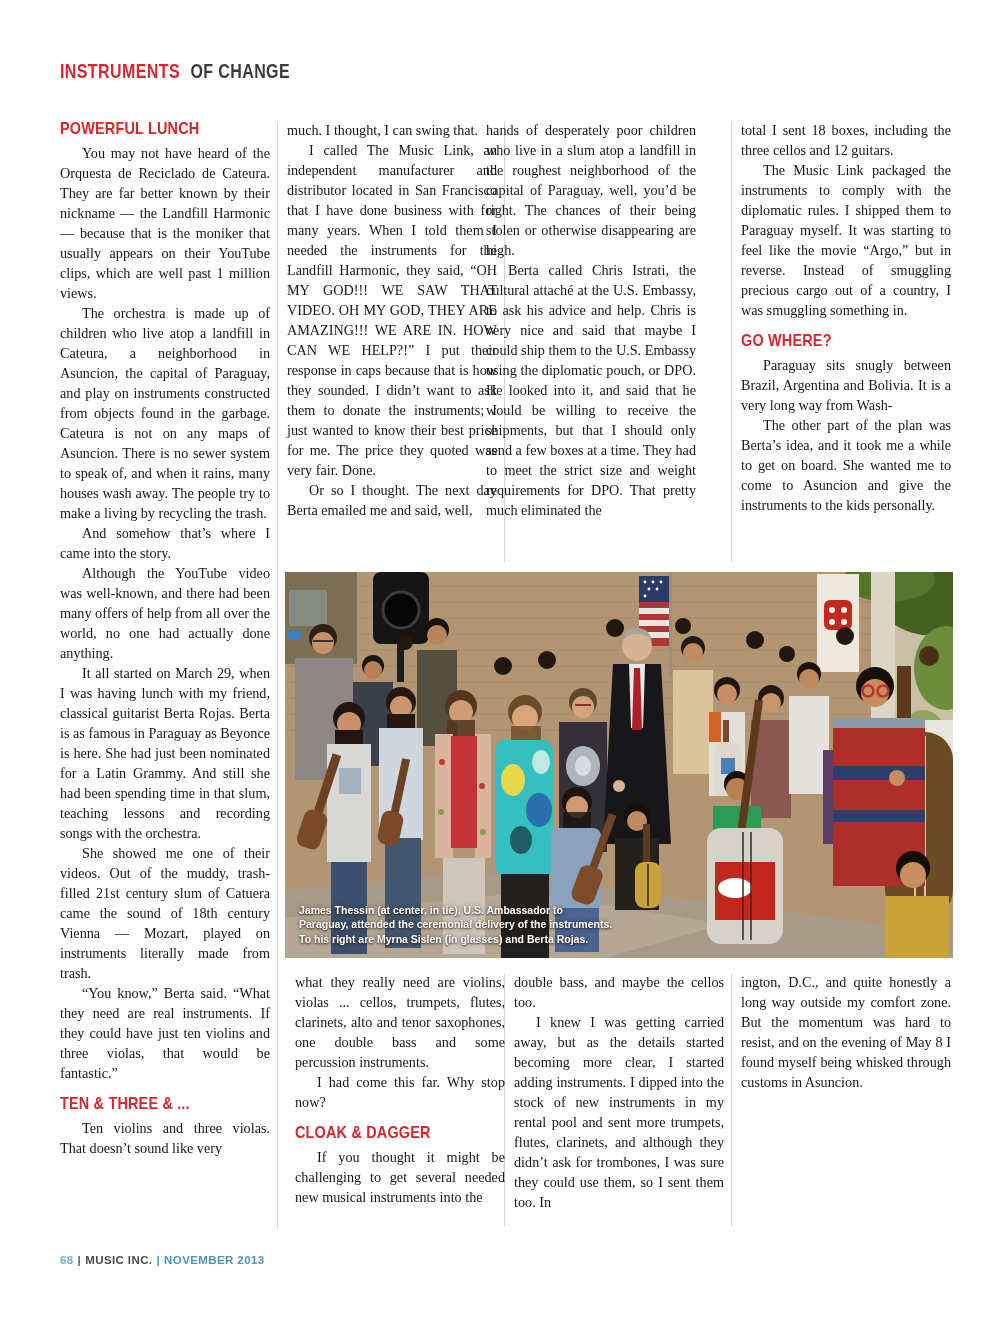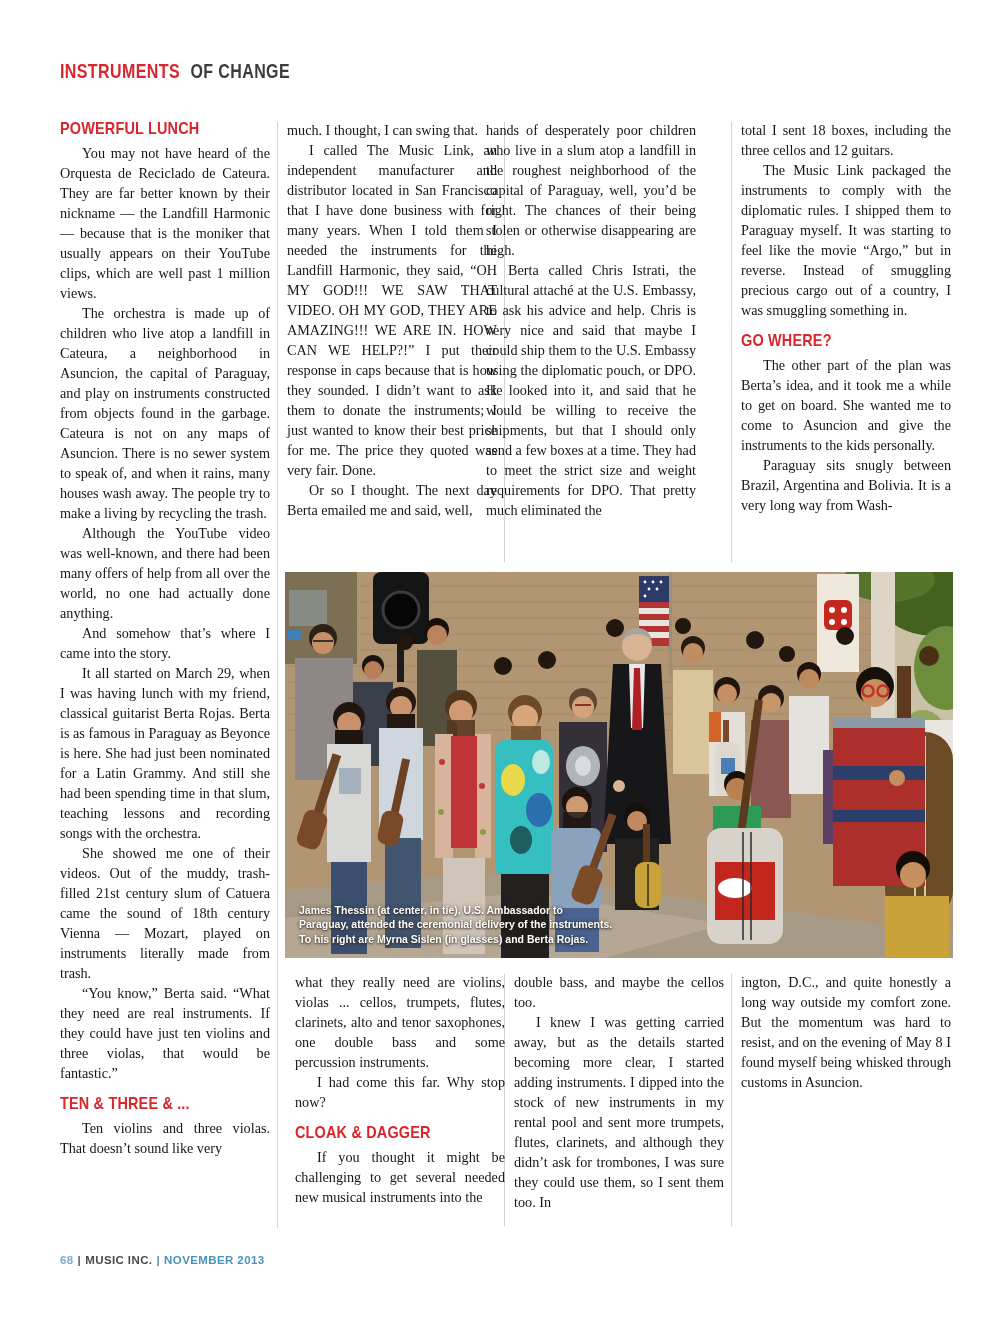--- a/index.html
+++ b/index.html
@@ -70,43 +70,43 @@
   <div class="vrule" style="left:277px; top:122px; height:1106px;"></div>
   <div class="vrule" style="left:504px; top:122px; height:440px;"></div>
   <div class="vrule" style="left:731px; top:122px; height:440px;"></div>
   <div class="vrule" style="left:504px; top:974px; height:252px;"></div>
   <div class="vrule" style="left:731px; top:974px; height:252px;"></div>
 
   <div class="col" style="left:60px;  top:118px; height:1118px;">
       <div class="col-heading first">POWERFUL LUNCH</div>
       <p class="body-para">You may not have heard of the Orquesta de Reciclado de Cateura. They are far better known by their nickname — the Landfill Harmonic — because that is the moniker that usually appears on their YouTube clips, which are well past 1 million views.</p>
       <p class="body-para">The orchestra is made up of children who live atop a landfill in Cateura, a neighborhood in Asuncion, the capital of Paraguay, and play on instruments constructed from objects found in the garbage. Cateura is not on any maps of Asuncion. There is no sewer system to speak of, and when it rains, many houses wash away. The people try to make a living by recycling the trash.</p>
+      <p class="body-para">And somehow that’s where I came into the story.</p>
       <p class="body-para">Although the YouTube video was well-known, and there had been many offers of help from all over the world, no one had actually done anything.</p>
-      <p class="body-para">And somehow that’s where I came into the story.</p>
       <p class="body-para">It all started on March 29, when I was having lunch with my friend, classical guitarist Berta Rojas. Berta is as famous in Paraguay as Beyonce is here. She had just been nominated for a Latin Grammy. And still she had been spending time in that slum, teaching lessons and recording songs with the orchestra.</p>
       <p class="body-para">She showed me one of their videos. Out of the muddy, trash-filled 21st century slum of Catuera came the sound of 18th century Vienna — Mozart, played on instruments literally made from trash.</p>
       <p class="body-para">“You know,” Berta said. “What they need are real instruments. If they could have just ten violins and three violas, that would be fantastic.”</p>
       <div class="col-heading">TEN &amp; THREE &amp; ...</div>
       <p class="body-para">Ten violins and three violas. That doesn’t sound like very</p>
     </div>
   <div class="col" style="left:287px; top:120px; height:444px;">
       <p class="body-para cont">much. I thought, I can swing that.</p>
       <p class="body-para">I called The Music Link, an independent manufacturer and distributor located in San Francisco that I have done business with for many years. When I told them I needed the instruments for the Landfill Harmonic, they said, “OH MY GOD!!! WE SAW THAT VIDEO. OH MY GOD, THEY ARE AMAZING!!! WE ARE IN. HOW CAN WE HELP?!” I put their response in caps because that is how they sounded. I didn’t want to ask them to donate the instruments; I just wanted to know their best price for me. The price they quoted was very fair. Done.</p>
       <p class="body-para">Or so I thought. The next day Berta emailed me and said, well,</p>
     </div>
   <div class="col" style="left:486px; top:120px; height:444px;">
       <p class="body-para cont">hands of desperately poor children who live in a slum atop a landfill in the roughest neighborhood of the capital of Paraguay, well, you’d be right. The chances of their being stolen or otherwise disappearing are high.</p>
       <p class="body-para">Berta called Chris Istrati, the cultural attaché at the U.S. Embassy, to ask his advice and help. Chris is very nice and said that maybe I could ship them to the U.S. Embassy using the diplomatic pouch, or DPO. He looked into it, and said that he would be willing to receive the shipments, but that I should only send a few boxes at a time. They had to meet the strict size and weight requirements for DPO. That pretty much eliminated the</p>
     </div>
   <div class="col" style="left:741px; top:120px; height:444px;">
       <p class="body-para cont">total I sent 18 boxes, including the three cellos and 12 guitars.</p>
       <p class="body-para">The Music Link packaged the instruments to comply with the diplomatic rules. I shipped them to Paraguay myself. It was starting to feel like the movie “Argo,” but in reverse. Instead of smuggling precious cargo out of a country, I was smuggling something in.</p>
       <div class="col-heading">GO WHERE?</div>
+      <p class="body-para">Paraguay sits snugly between Brazil, Argentina and Bolivia. It is a very long way from Wash-</p>
       <p class="body-para">The other part of the plan was Berta’s idea, and it took me a while to get on board. She wanted me to come to Asuncion and give the instruments to the kids personally.</p>
-      <p class="body-para">Paraguay sits snugly between Brazil, Argentina and Bolivia. It is a very long way from Wash-</p>
     </div>
   <div class="col" style="left:287px; top:972px; height:256px;margin-left:8px;">
       <p class="body-para cont">what they really need are violins, violas ... cellos, trumpets, flutes, clarinets, alto and tenor saxophones, one double bass and some percussion instruments.</p>
       <p class="body-para">I had come this far. Why stop now?</p>
       <div class="col-heading">CLOAK &amp; DAGGER</div>
       <p class="body-para">If you thought it might be challenging to get several needed new musical instruments into the</p>
     </div>
   <div class="col" style="left:514px; top:972px; height:256px;">
       <p class="body-para cont">double bass, and maybe the cellos too.</p>
       <p class="body-para">I knew I was getting carried away, but as the details started becoming more clear, I started adding instruments. I dipped into the stock of new instruments in my rental pool and sent more trumpets, flutes, clarinets, and although they didn’t ask for trombones, I was sure they could use them, so I sent them too. In</p>

